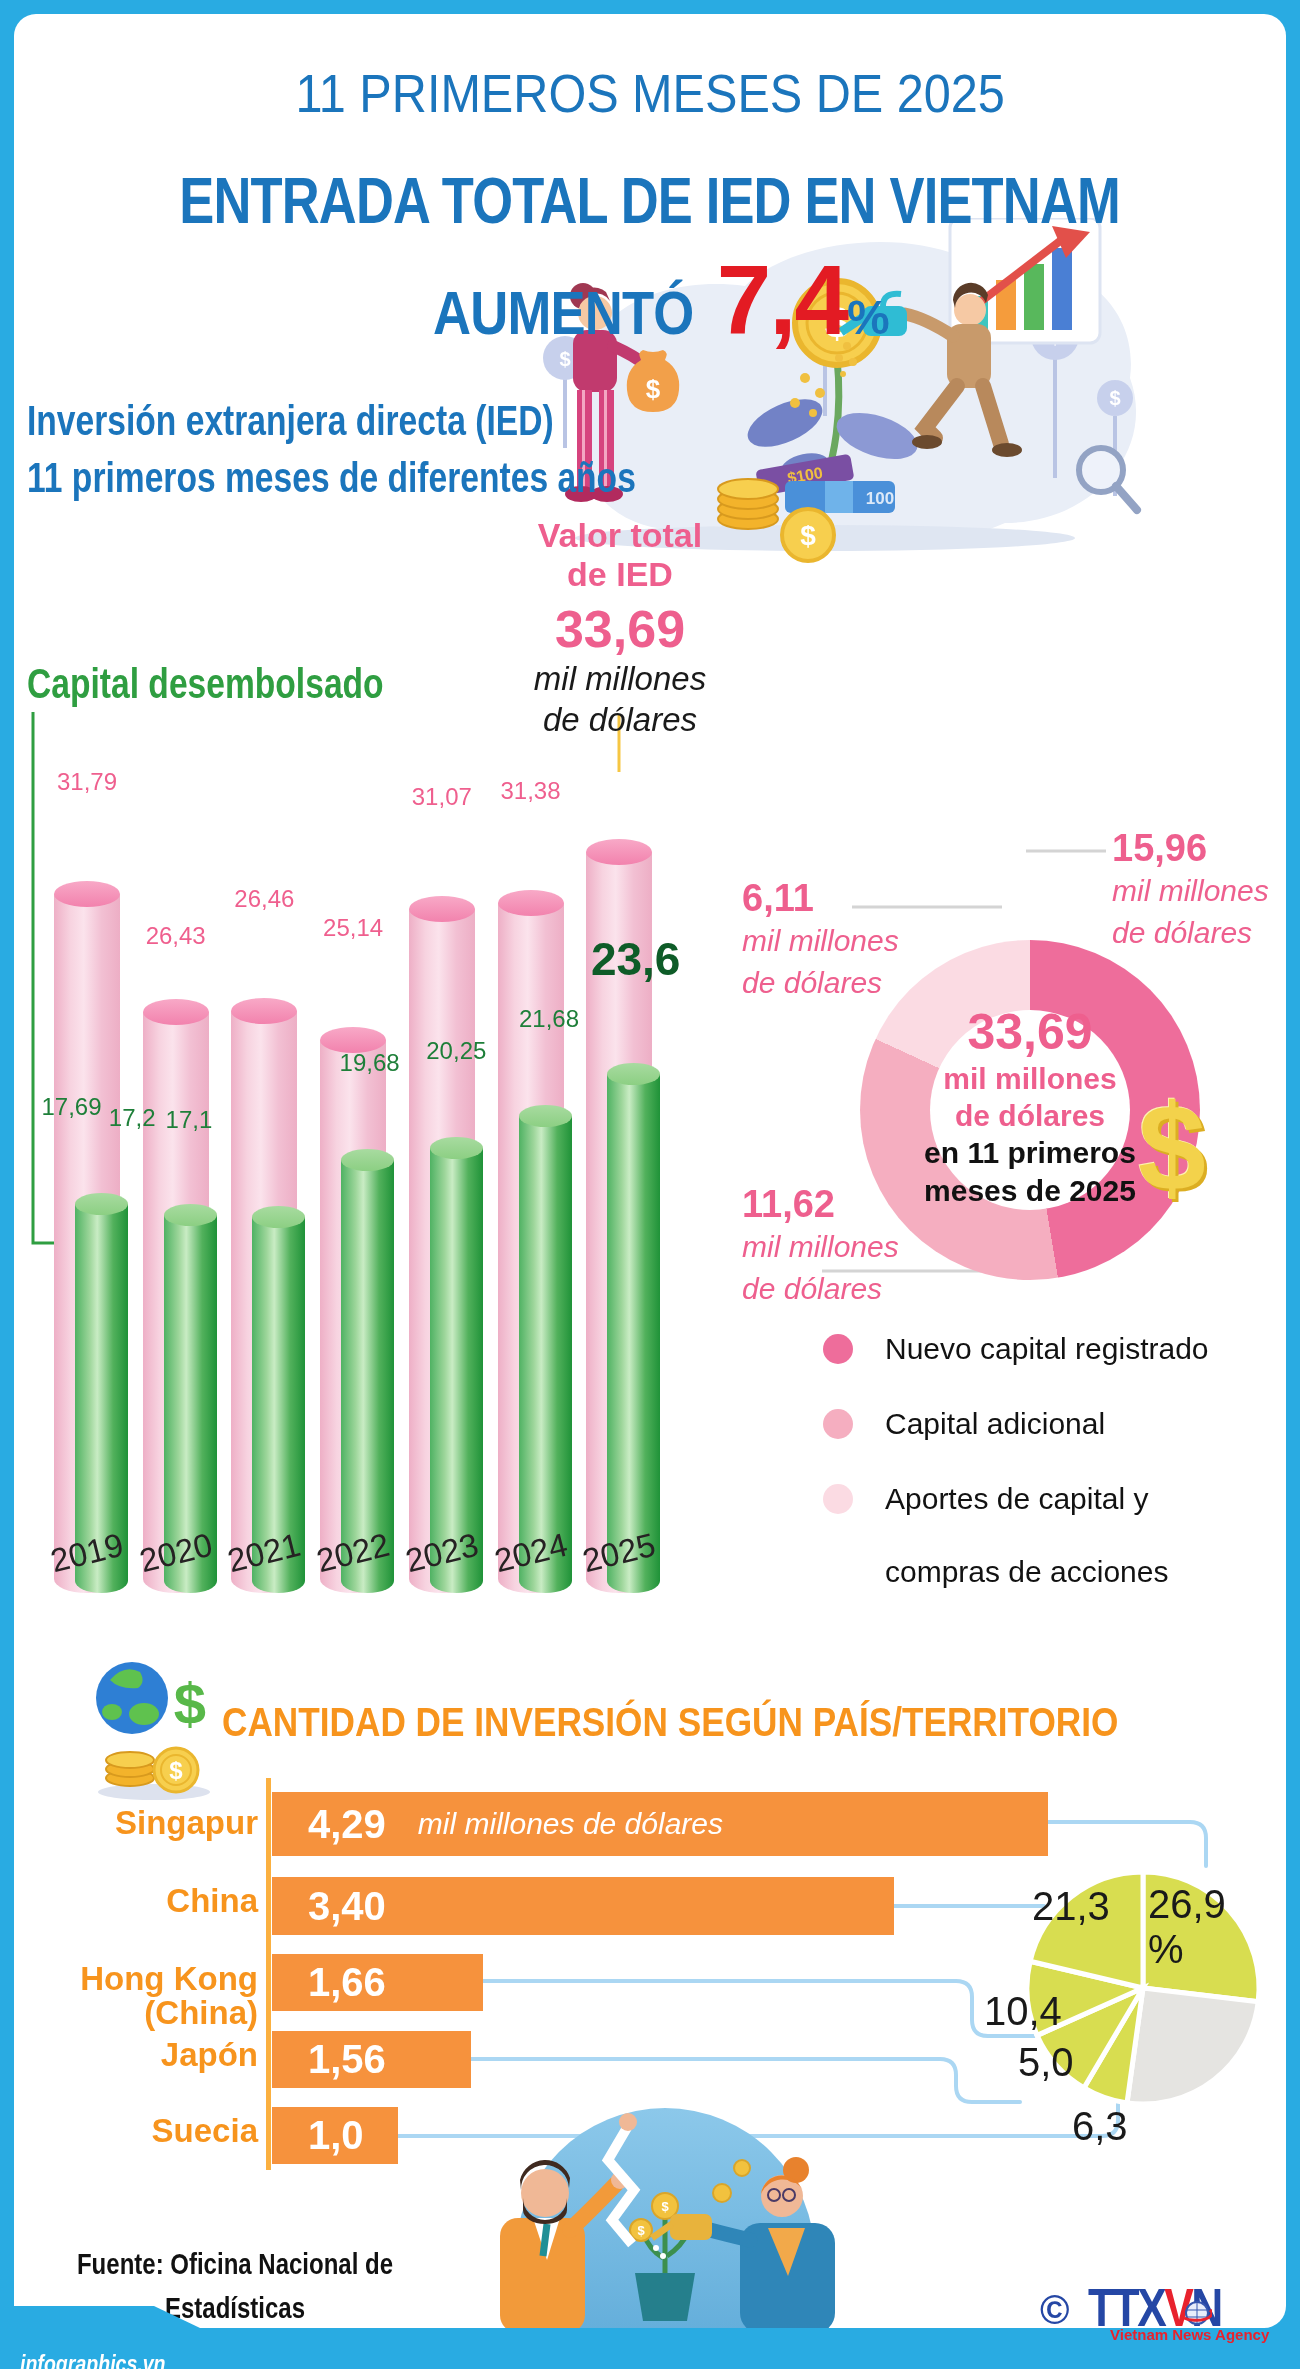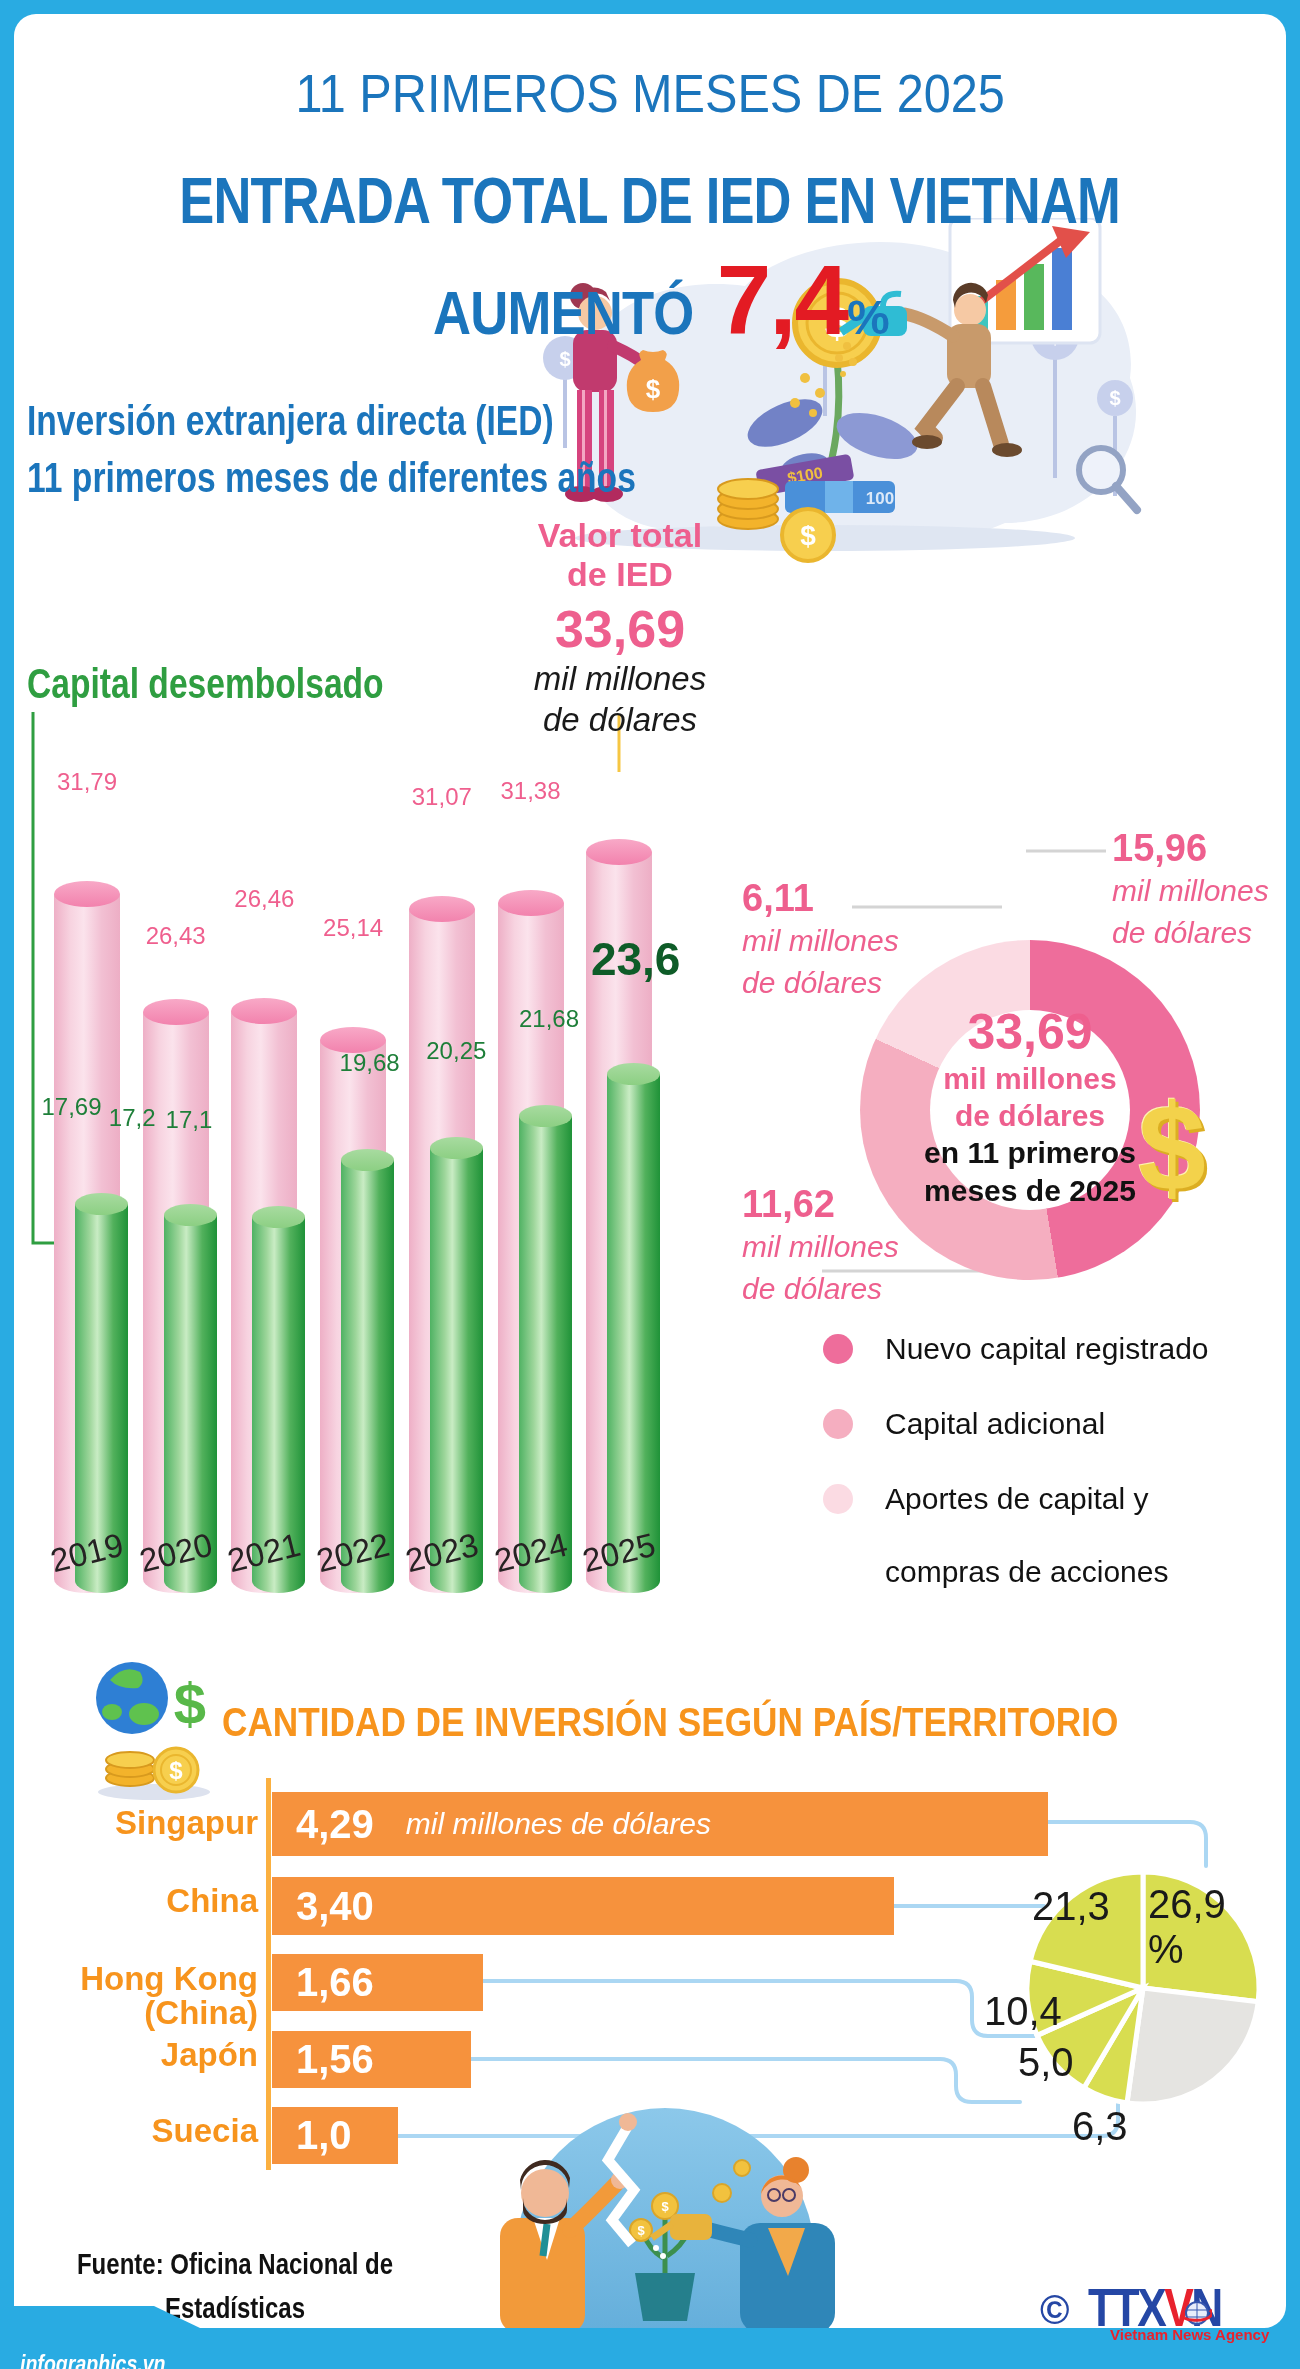--- a/index.html
+++ b/index.html
@@ -56,21 +56,21 @@
   .dblock .du{font-size:30px;font-style:italic;color:#ee5f8e;line-height:42px;}
   #dollar-big{left:1138px;top:1078px;z-index:3;font-size:122px;font-weight:800;color:#f3d24b;
     text-shadow:3px 3px 0 #dcae22,-1px -1px 0 #fdf3b0;}
   .ldot{position:absolute;width:30px;height:30px;border-radius:50%;z-index:3;}
   .ltext{position:absolute;font-size:30px;color:#121212;z-index:3;}
   
   #country-title{left:222px;top:1700px;z-index:3;font-size:40px;font-weight:800;color:#f7941d;}
   #country-title span{transform:scaleX(.88);}
   #country-axis{left:266px;top:1778px;width:5px;height:392px;background:#fbb040;z-index:3;}
   .cbar{position:absolute;background:#f6923d;display:flex;align-items:center;z-index:2;}
-  .cval{color:#fff;font-weight:700;font-size:40px;margin-left:24px;}
+  .cval{color:#fff;font-weight:700;font-size:40px;margin-left:36px;}
   .cnote{color:#fff;font-style:italic;font-size:30px;margin-left:32px;}
   .clabel{position:absolute;width:258px;text-align:right;color:#f7941d;font-weight:700;font-size:33px;line-height:34px;z-index:3;}
   #country-pie{left:1013px;top:1858px;z-index:2;}
   .plabel{position:absolute;font-size:40px;color:#1a1a1a;z-index:3;}
   
   #source{left:0;top:2242px;width:470px;text-align:center;z-index:3;font-weight:700;font-size:30px;color:#111;line-height:44px;}
   #source span{transform:scaleX(.8);}
   #bottom-bar{left:0;top:2328px;width:1300px;height:41px;background:#29abe2;z-index:4;}
   #brand{left:20px;top:2333px;z-index:5;color:#fff;font-style:italic;font-weight:700;font-size:23px;margin-top:18px;}
   #brand span{transform:scaleX(.85);}

